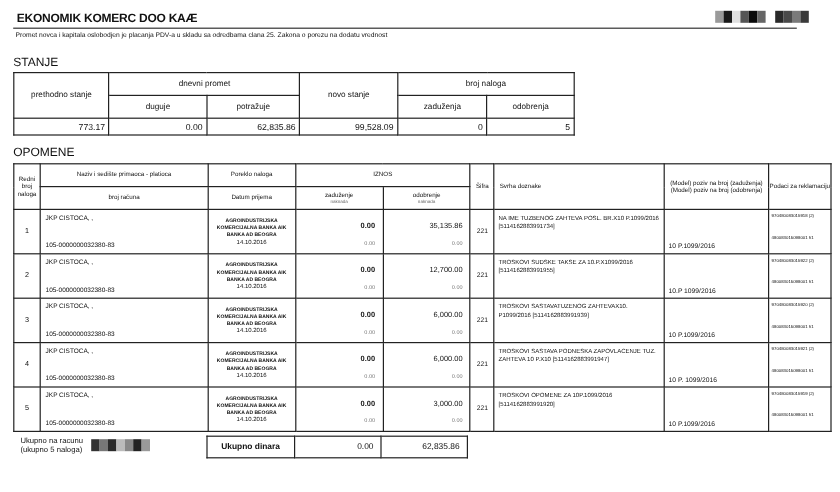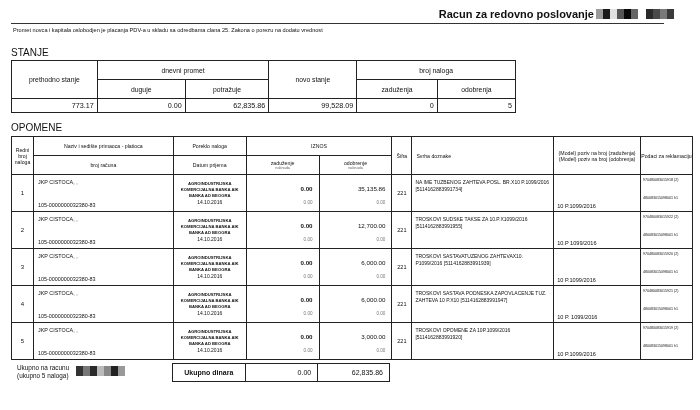--- a/index.html
+++ b/index.html
@@ -38,40 +38,40 @@
   .rekl.top { top: 3px; }
   .rekl.bot { top: 21px; }
 
   .total-label { position: absolute; left: 17px; top: 364px; font-size: 6.4px; line-height: 8px; }
   .totals td { height: 18px; font-size: 7px; }
 </style>
 </head>
 <body>
 
 <div class="header">
-  <div class="acct-title">Racun za redovno poslovanje</div>
+  <div class="company">EKONOMIK KOMERC DOO KAÆ</div>
   <div class="pixel-row" id="redact-a" style="right:26px;">
       <span style="background: rgb(154, 154, 154);"></span>
       <span style="background: rgb(26, 26, 26);"></span>
       <span style="background: rgb(224, 224, 224);"></span>
       <span style="background: rgb(85, 85, 85);"></span>
       <span style="background: rgb(10, 10, 10);"></span>
       <span style="background: rgb(102, 102, 102);"></span>
     </div>
   <div class="pixel-row" id="redact-b" style="right:-10px;">
       <span style="background: rgb(42, 42, 42);"></span>
       <span style="background: rgb(74, 74, 74);"></span>
       <span style="background: rgb(122, 122, 122);"></span>
       <span style="background: rgb(58, 58, 58);"></span>
     </div>
 </div>
 <div class="note">Promet novca i kapitala oslobodjen je placanja PDV-a u skladu sa odredbama clana 25. Zakona o porezu na dodatu vrednost</div>
 
 <div class="sec-title" style="left:11px; top:47px;">STANJE</div>
-<table class="stanje" style="left:11px; top:60px; width:505px;">
+<table class="stanje" style="left:11px; top:60px; width:468px;">
   <tbody>
       <tr>
     <td rowspan="2" style="width:80px; height:38px;">prethodno stanje</td>
     <td colspan="2">dnevni promet</td>
     <td rowspan="2" style="width:82px;">novo stanje</td>
     <td colspan="2">broj naloga</td>
   </tr>
   <tr>
     <td style="width:82px;">duguje</td>
     <td style="width:78px;">potražuje</td>

